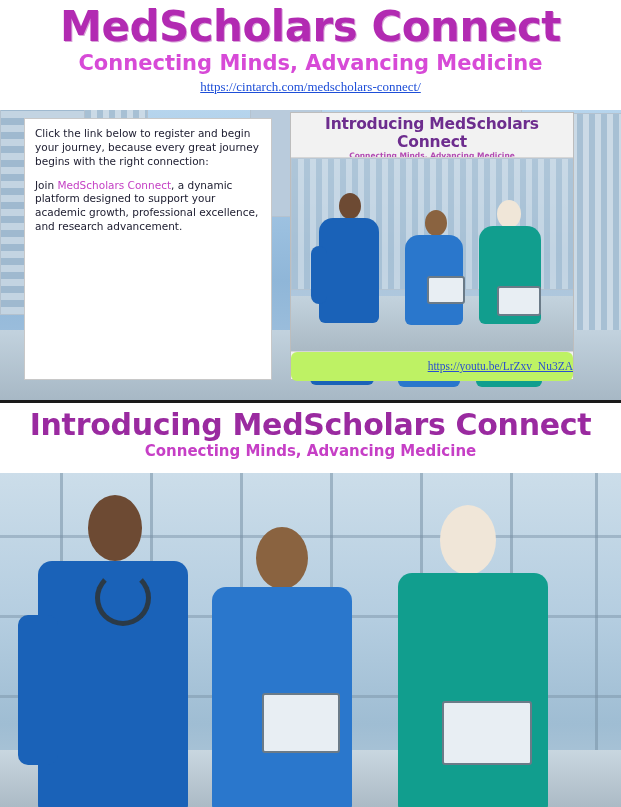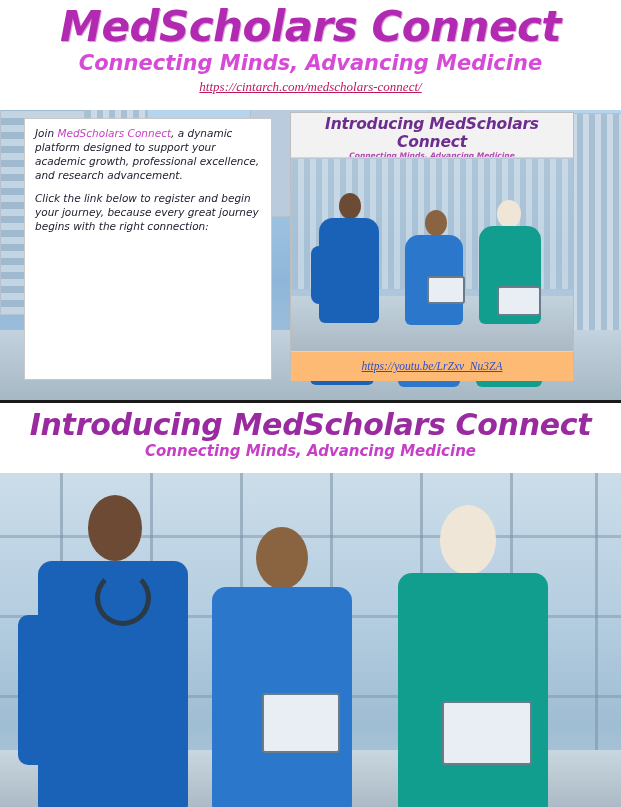--- a/index.html
+++ b/index.html
@@ -13,21 +13,20 @@
     font-family: "Liberation Sans", sans-serif;
     overflow: hidden;
     position: relative;
   }
   .page {
     position: relative;
     width: 621px;
     height: 807px;
     background: #ffffff;
     box-sizing: border-box;
-    font-style: italic;
   }
 
   
   .top-section {
     position: relative;
     width: 621px;
     height: 400px;
     overflow: hidden;
     background: #ffffff;
   }
@@ -52,21 +51,21 @@
     margin: 0;
     font-size: 21px;
     font-weight: bold;
     color: #d74ad7;
     font-family: "DejaVu Sans", sans-serif;
   }
   .main-link {
     display: block;
     margin: 4px auto 0 auto;
     font-size: 13px;
-    color: #be185d;
+    color: #1d4ed8;
     text-decoration: underline;
     font-family: "Liberation Serif", serif;
   }
 
   
   .top-photo {
     position: absolute;
     left: 0;
     top: 103px;
     width: 621px;
@@ -160,22 +159,23 @@
   .video-thumb {
     position: relative;
     height: 193px;
     overflow: hidden;
     background: linear-gradient(180deg,#c4d8e8 0%, #a8c3db 50%, #b6cde0 100%);
     border-top: 1px solid #d6d6d6;
     border-bottom: 1px solid #d6d6d6;
   }
   .video-footer {
     height: 29px;
-    text-align: center;
-    background: #fdba74;
+    text-align: right;
+    background: #bef264;
+    border-radius: 6px;
   }
   .video-link {
     font-size: 11.5px;
     color: #2a4fd0;
     text-decoration: underline;
     line-height: 29px;
     font-family: "Liberation Serif", serif;
   }
 
   
@@ -263,22 +263,22 @@
         <div class="p-head" style="left:418px; top:162px; width:24px; height:28px; background:#8a6340;"></div>
         <div class="p-body" style="left:398px; top:189px; width:62px; height:95px; background:#2a77cc;"></div>
         <div class="tablet" style="left:420px; top:240px; width:38px; height:26px;"></div>
 
         <div class="p-head" style="left:496px; top:152px; width:26px; height:30px; background:#f0e6d8;"></div>
         <div class="p-body" style="left:476px; top:180px; width:66px; height:104px; background:#119e8e;"></div>
       </div>
     </div>
 
     <div class="text-panel">
+      <p>Click the link below to register and begin your journey, because every great journey begins with the right connection:</p>
       <p><span>Join </span><span class="brandname">MedScholars Connect</span><span>, a dynamic platform designed to support your academic growth, professional excellence, and research advancement.</span></p>
-      <p>Click the link below to register and begin your journey, because every great journey begins with the right connection:</p>
     </div>
 
     <div class="video-card">
       <div class="video-card-header">
         <p class="vc-title">Introducing MedScholars Connect</p>
         <p class="vc-sub">Connecting Minds, Advancing Medicine</p>
       </div>
       <div class="video-thumb">
 
         <div class="bldg glassv" style="left:0px; top:0px; width:284px; height:130px; opacity:0.75;"></div>

